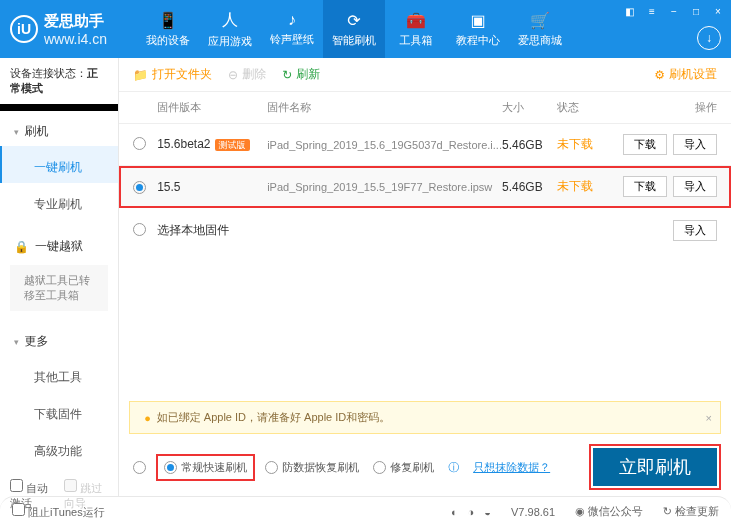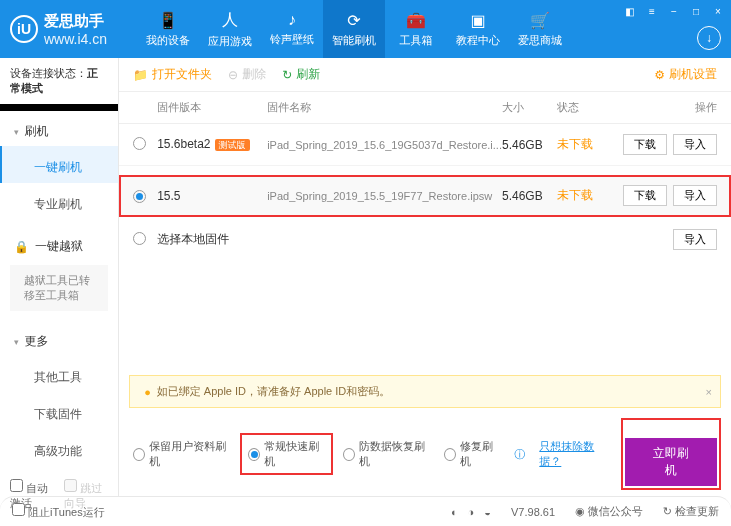--- a/index.html
+++ b/index.html
@@ -37,38 +37,38 @@
 
 .table-head { display: flex; padding: 8px 14px; color: #888; font-size: 11px; border-bottom: 1px solid #eee; }
 .col-radio { width: 24px; }
 .col-ver { width: 110px; }
 .col-name { flex: 1; }
 .col-size { width: 55px; }
 .col-status { width: 50px; }
 .col-ops { width: 110px; display: flex; gap: 6px; justify-content: flex-end; }
 
 .row { display: flex; align-items: center; padding: 10px 14px; border-bottom: 1px solid #f3f3f3; font-size: 12px; }
-.row.highlighted { outline: 2px solid #e33; outline-offset: -2px; background: #f9f9f9; margin-top: 9px; }
+.row.highlighted { outline: 2px solid #e33; outline-offset: -2px; background: #f9f9f9; }
 .radio { width: 13px; height: 13px; border: 1px solid #999; border-radius: 50%; display: inline-flex; align-items: center; justify-content: center; }
 .radio.checked::after { content: ""; width: 7px; height: 7px; background: #1b8fe6; border-radius: 50%; }
 .tag { background: #ff7f27; color: #fff; font-size: 9px; padding: 1px 4px; border-radius: 2px; margin-left: 4px; }
 .status-txt { color: #ff9800; }
 .btn-sm { border: 1px solid #ccc; background: #fff; padding: 2px 10px; font-size: 11px; cursor: pointer; }
 .fw-name { color: #888; font-size: 11px; overflow: hidden; text-overflow: ellipsis; white-space: nowrap; }
 
 .local-row { display: flex; align-items: center; padding: 12px 14px; font-size: 12px; }
 
 .warning-bar { background: #fffbe6; border: 1px solid #ffe58f; padding: 8px 14px; font-size: 11px; color: #8a6d3b; display: flex; align-items: center; gap: 6px; margin: 8px 10px 4px 10px; position: relative; }
 .warning-bar .close { position: absolute; right: 8px; cursor: pointer; color: #aaa; }
 
 .options-bar { display: flex; align-items: center; padding: 10px 14px; gap: 14px; font-size: 11px; }
 .opt { display: flex; align-items: center; gap: 4px; color: #555; }
 .opt.boxed { outline: 2px solid #e33; outline-offset: 2px; padding: 2px 4px; }
 .link { color: #1b8fe6; text-decoration: underline; cursor: pointer; }
-.flash-btn { background: #a21caf; color: #fff; border: none; padding: 7px 26px; font-size: 12px; cursor: pointer; margin-top: 16px; }
+.flash-btn { background: #0369a1; color: #fff; border: none; padding: 7px 26px; font-size: 18px; cursor: pointer; }
 .flash-wrap { outline: 2px solid #e33; outline-offset: 2px; margin-left: auto; }
 .info-ico { color: #1b8fe6; }
 
 .footer { height: 30px; border-top: 1px solid #e8e8e8; display: flex; align-items: center; padding: 0 12px; font-size: 11px; color: #666; gap: 20px; border-radius: 14px; }
 .footer .right { margin-left: auto; display: flex; gap: 20px; align-items: center; }
 .footer .icons { display: flex; gap: 10px; }
 </style>
 </head>
 <body>
 
@@ -223,21 +223,20 @@
 
     <div class="warning-bar">
       <span style="color:#faad14">●</span>
       <span>如已绑定 Apple ID，请准备好 Apple ID和密码。</span>
       <span class="close">×</span>
     </div>
 
     <div class="options-bar">
       <label class="opt">
           <span class="radio"></span>
-          <span>保留用户资料刷机</span>
         </label>
       <label class="opt boxed">
           <span class="radio checked"></span>
           <span>常规快速刷机</span>
         </label>
       <label class="opt">
           <span class="radio"></span>
           <span>防数据恢复刷机</span>
         </label>
       <label class="opt">

